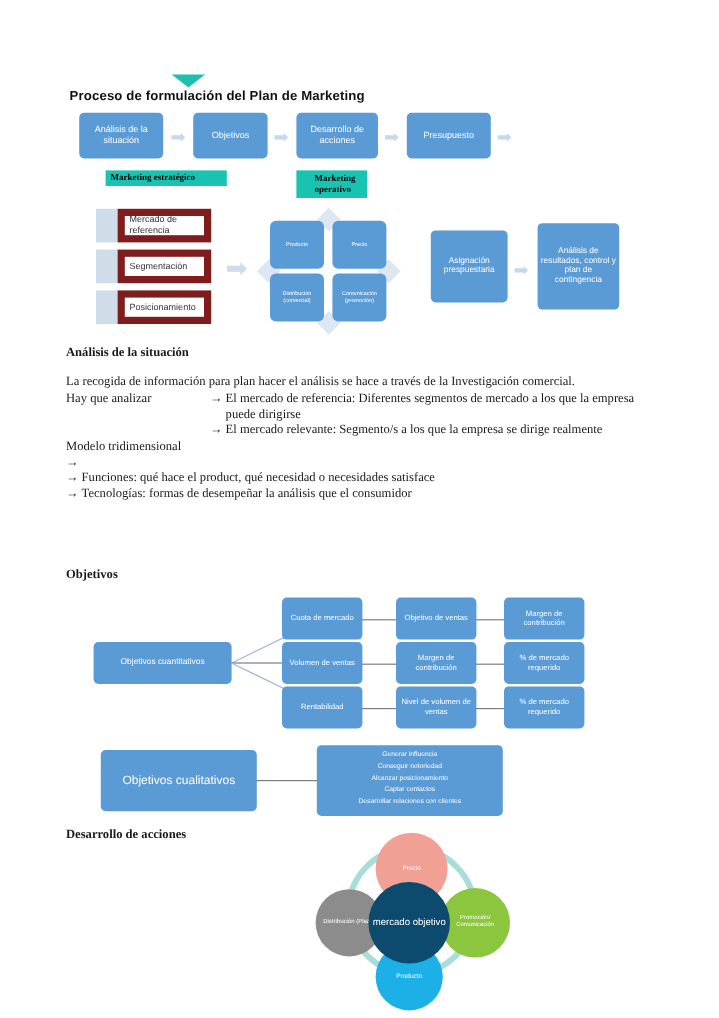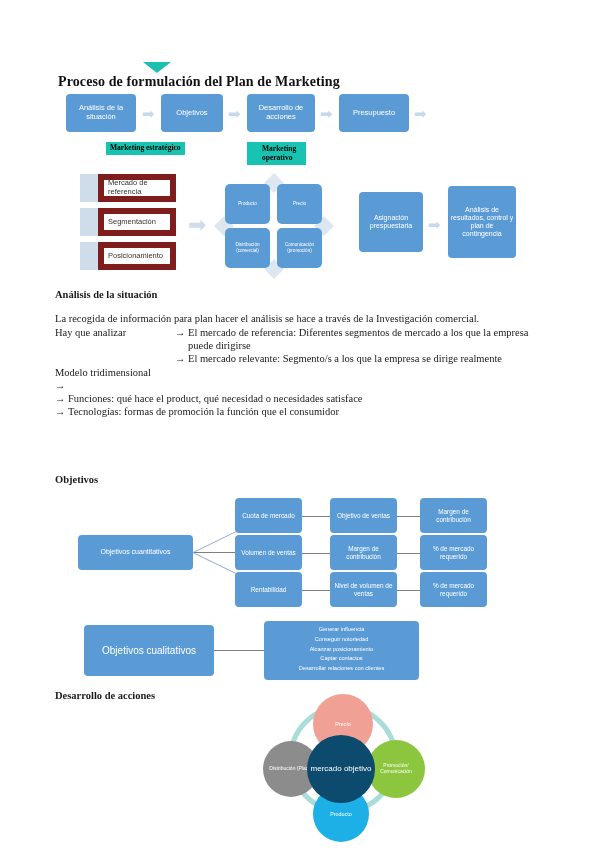--- a/index.html
+++ b/index.html
@@ -38,22 +38,22 @@
   #diagram-proceso{position:absolute;left:58px;top:62px;width:490px;height:110px;}
   .tri-marker{
     position:absolute;left:85px;top:0px;
     width:0;height:0;
     border-left:14px solid transparent;
     border-right:14px solid transparent;
     border-top:11px solid #1fbfb0;
   }
   .proc-title{
     position:absolute;left:0px;top:12px;
-    font-family:Liberation Serif, serif;
-    font-weight:bold;font-size:14px;color:#111;
+    font-family:Liberation Sans, sans-serif;
+    font-weight:bold;font-size:11px;color:#111;
     letter-spacing:.1px;
   }
   .proc-box{top:32px;height:38px;font-size:7.5px;}
   .hl{
     position:absolute;
     background:#18c3b2;
     color:#000;
     font-family:"Liberation Serif", serif;
     font-weight:bold;font-size:7.5px;
     display:flex;align-items:center;
@@ -140,21 +140,21 @@
     <div class="dbox proc-box" style="left:103px;width:62px;">Objetivos</div>
     <div class="arrow-r" style="left:170px;top:45px;">➡</div>
 
     <div class="dbox proc-box" style="left:189px;width:68px;">Desarrollo de acciones</div>
     <div class="arrow-r" style="left:262px;top:45px;">➡</div>
 
     <div class="dbox proc-box" style="left:281px;width:70px;">Presupuesto</div>
     <div class="arrow-r" style="left:356px;top:45px;">➡</div>
 
 
-    <div class="hl" style="left:48px;top:80px;width:79px;height:13px;">Marketing estratégico</div>
+    <div class="hl" style="left:30px;top:80px;width:101px;height:13px;">Marketing estratégico</div>
     <div class="hl" style="left:189px;top:80px;width:59px;height:23px;padding-left:15px;">Marketing operativo</div>
   </div>
 
   <div id="diagram-mercado">
 
     <div class="lbrow" style="left:0px;top:2px;width:96px;">
       <div class="cap"></div>
       <div class="txt">Mercado de referencia</div>
     </div>
     <div class="lbrow" style="left:0px;top:36px;width:96px;">
@@ -208,21 +208,21 @@
 
     <div class="arrowline">
       <span class="ar">→</span>
     </div>
     <div class="arrowline">
       <span class="ar">→</span>
       <span>Funciones: qué hace el product, qué necesidad o necesidades satisface</span>
     </div>
     <div class="arrowline">
       <span class="ar">→</span>
-      <span>Tecnologías: formas de promoción la función que el consumidor</span>
+      <span>Tecnologías: formas de desempeñar la análisis que el consumidor</span>
     </div>
   </div>
 
   <div class="txtblock" style="top:474px;">
     <div class="h3">Objetivos</div>
   </div>
 
   <div id="diagram-objetivos">
 
     <div class="connd" style="left:115px;top:57px;width:60px;transform:rotate(-26deg);"></div>

